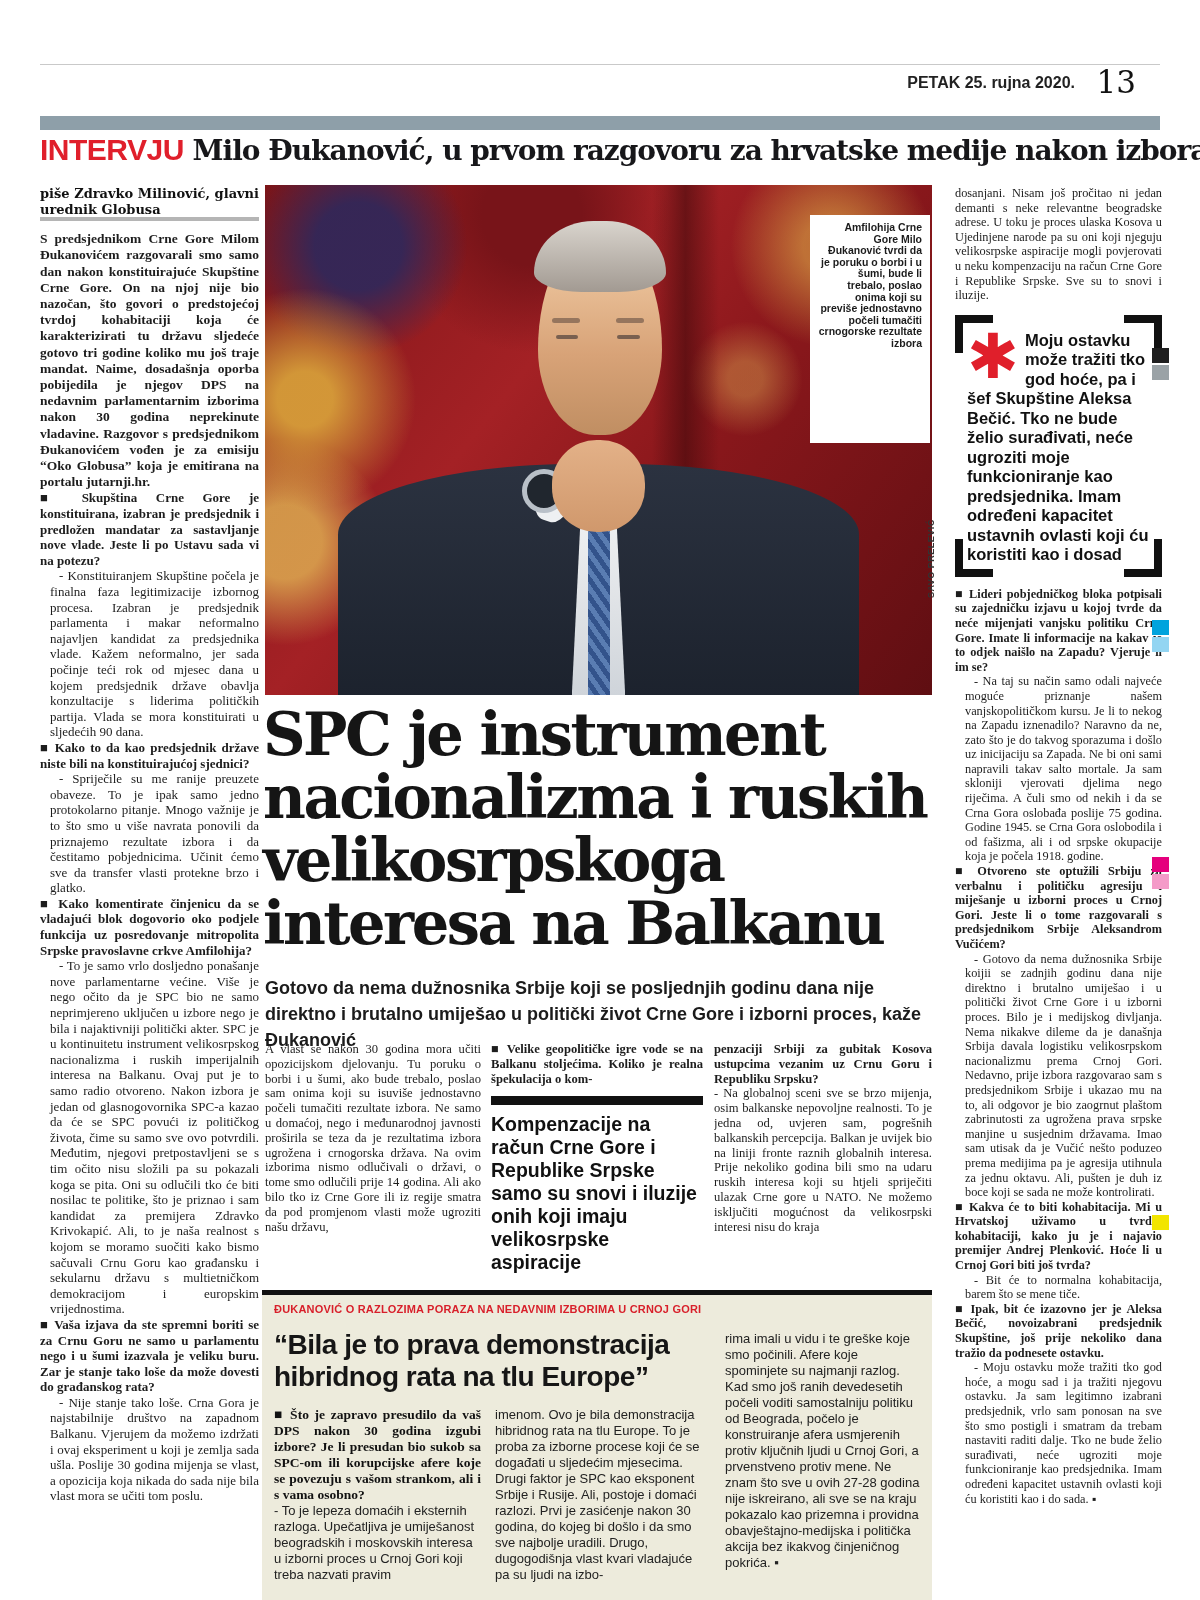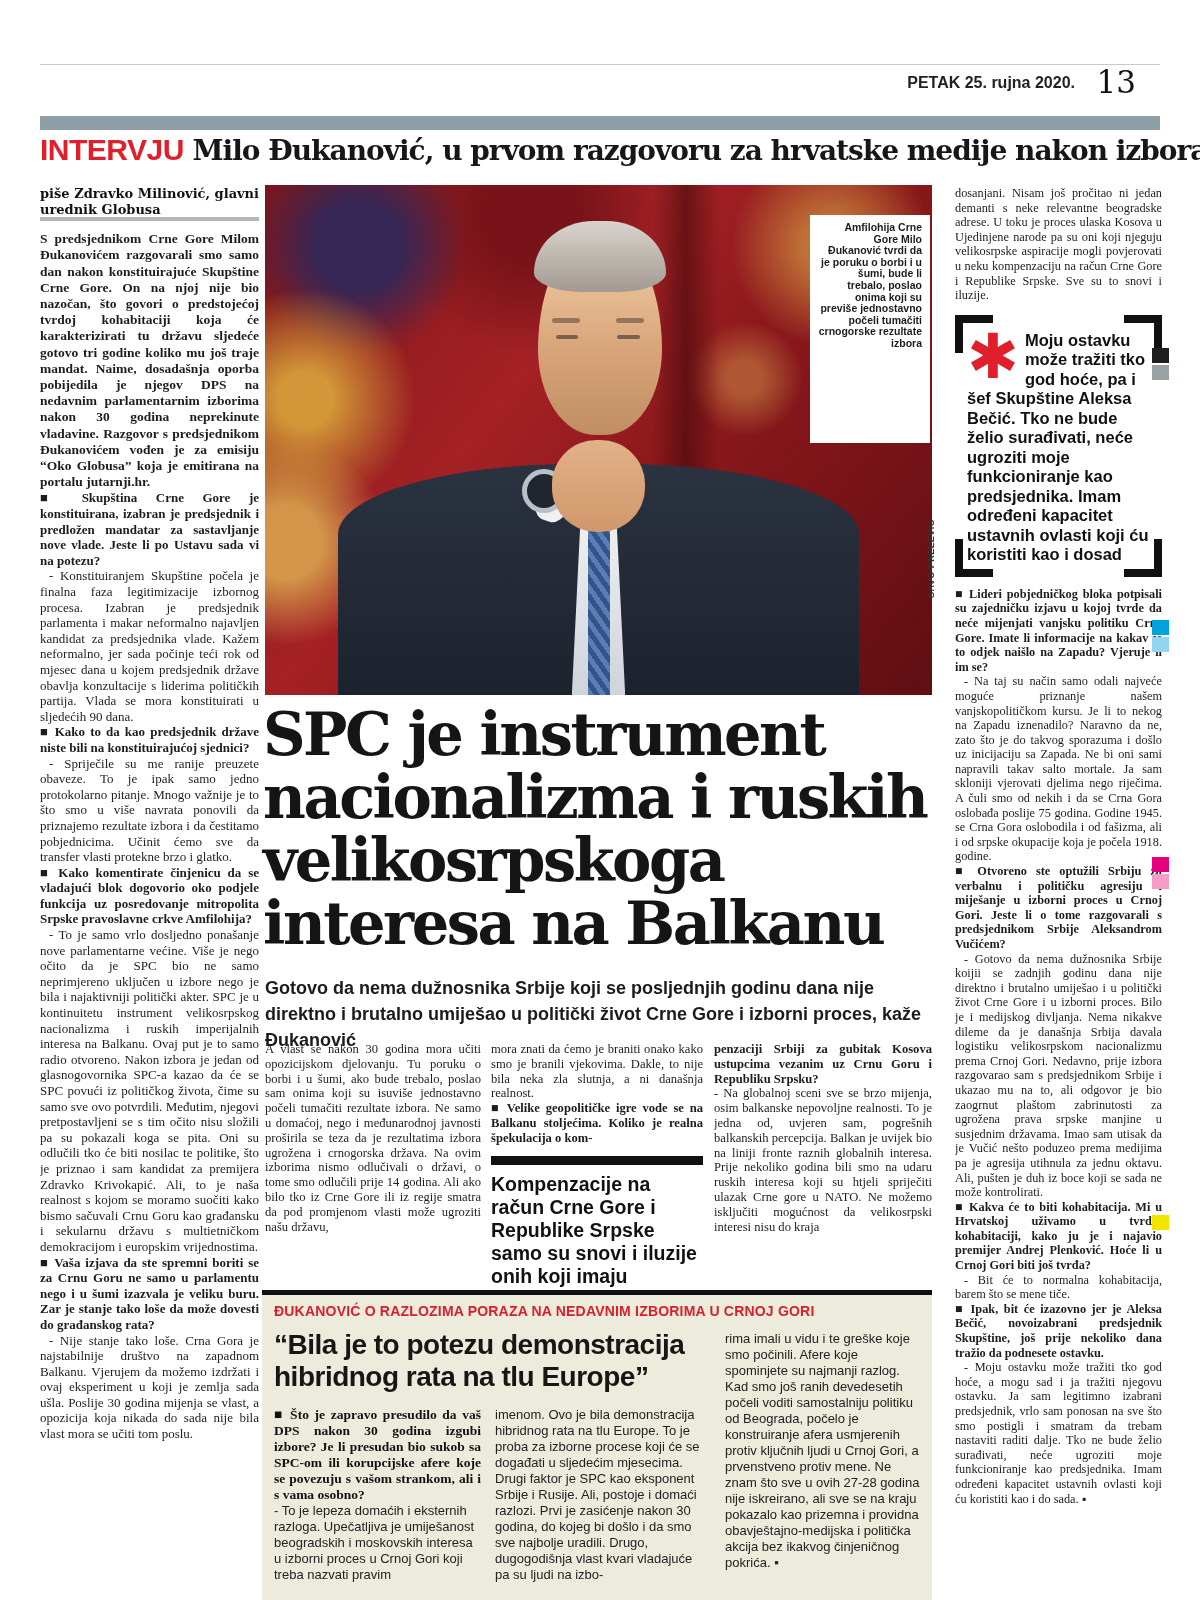--- a/index.html
+++ b/index.html
@@ -16,21 +16,21 @@
   .kicker-label{font-family:"Liberation Sans",sans-serif;font-weight:bold;font-size:30px;color:#e01f2b;letter-spacing:-0.5px;text-align:right;}
   .kicker-text{font-family:"DejaVu Serif",serif;font-weight:bold;font-size:28px;color:#17171a;letter-spacing:-1px;}
 
   
   .left-col{position:absolute;left:40px;top:186px;width:219px;height:1398px;overflow:hidden;}
   .byline{font-family:"DejaVu Serif",serif;font-weight:bold;font-size:15px;line-height:19px;color:#111;margin:0 0 8px 0;}
   .col-divider{border:none;border-top:4px solid #b5b5b5;margin:0 0 10px 0;}
   .left-col p, .right-col p{margin:0;font-size:13px;line-height:15.6px;text-align:justify;}
   p.intro{font-weight:bold;font-size:13.5px;line-height:16.2px;}
   p.q{font-weight:bold;}
-  p.a{text-indent:9px;}
+  p.a{text-indent:9px;margin-left:10px;}
   .right-col p{font-size:12.3px;line-height:14.6px;}
 
   
   .photo{position:absolute;left:265px;top:185px;width:667px;height:510px;overflow:hidden;
      background:
        radial-gradient(circle at 6% 42%, rgba(222,172,60,.85) 0 4%, rgba(222,172,60,0) 16%),
        radial-gradient(circle at 3% 70%, rgba(235,200,90,.7) 0 5%, rgba(235,200,90,0) 14%),
        radial-gradient(circle at 14% 12%, rgba(45,40,92,.9) 0 6%, rgba(45,40,92,0) 15%),
        radial-gradient(circle at 85% 12%, rgba(230,185,75,.55) 0 4%, rgba(230,185,75,0) 14%),
        radial-gradient(circle at 72% 38%, rgba(240,205,95,.35) 0 3%, rgba(240,205,95,0) 10%),
@@ -76,21 +76,21 @@
   .corner.tl{left:0;top:0;border-left:8px solid #111;border-top:8px solid #111;}
   .corner.tr{right:0;top:0;border-right:8px solid #111;border-top:8px solid #111;}
   .corner.bl{left:0;bottom:0;border-left:8px solid #111;border-bottom:8px solid #111;}
   .corner.br{right:0;bottom:0;border-right:8px solid #111;border-bottom:8px solid #111;}
   .asterisk{float:left;color:#e01f2b;font-size:62px;line-height:52px;margin:0 6px 0 0;font-family:"DejaVu Sans",sans-serif;}
   .quote-text{font-family:"Liberation Sans",sans-serif;font-weight:bold;font-size:16.5px;line-height:19.5px;color:#111;}
 
   
   .bottom-box{position:absolute;left:262px;top:1290px;width:670px;height:310px;background:#edebdc;border-top:5px solid #111;}
   .bb-kicker{position:absolute;left:12px;top:8px;width:650px;font-family:"Liberation Sans",sans-serif;font-weight:bold;
-      font-size:14px;letter-spacing:0.2px;color:#d81f2a;}
+      font-size:11px;letter-spacing:0.2px;color:#d81f2a;}
   .bb-headline{position:absolute;left:12px;top:34px;width:445px;font-family:"Liberation Sans",sans-serif;font-weight:bold;
       font-size:28px;line-height:32px;letter-spacing:-0.5px;color:#161616;}
   .bb-col{position:absolute;overflow:hidden;}
   .bb-col p{margin:0;font-size:13px;line-height:16px;text-align:left;font-family:"Liberation Sans",sans-serif;color:#222;}
   .bb-col p.bq{font-family:"Liberation Serif",serif;font-weight:bold;font-size:13.5px;text-align:justify;color:#111;}
   #bcol1{left:12px;top:112px;width:207px;height:192px;}
   #bcol2{left:233px;top:112px;width:210px;height:192px;}
   #bcol3{left:463px;top:36px;width:196px;height:268px;}
 
   
@@ -145,21 +145,20 @@
     <div>nacionalizma i ruskih</div>
     <div>velikosrpskoga</div>
     <div>interesa na Balkanu</div>
   </div>
   <div class="subhead">Gotovo da nema dužnosnika Srbije koji se posljednjih godinu dana nije direktno i brutalno umiješao u politički život Crne Gore i izborni proces, kaže Đukanović</div>
 
   <div class="mid-col" id="mcol1">
     <p>A vlast se nakon 30 godina mora učiti opozicijskom djelovanju. Tu poruku o borbi i u šumi, ako bude trebalo, poslao sam onima koji su isuviše jednostavno počeli tumačiti rezultate izbora. Ne samo u domaćoj, nego i međunarodnoj javnosti proširila se teza da je rezultatima izbora ugrožena i crnogorska država. Na ovim izborima nismo odlučivali o državi, o tome smo odlučili prije 14 godina. Ali ako bilo tko iz Crne Gore ili iz regije smatra da pod promjenom vlasti može ugroziti našu državu,</p>
   </div>
   <div class="mid-col" id="mcol2">
-    <p>mora znati da ćemo je braniti onako kako smo je branili vjekovima. Dakle, to nije bila neka zla slutnja, a ni današnja realnost.</p>
     <p class="q" style="font-weight:bold;">■ Velike geopolitičke igre vode se na Balkanu stoljećima. Koliko je realna špekulacija o kom-</p>
     <div class="pullquote2">Kompenzacije na račun Crne Gore i Republike Srpske samo su snovi i iluzije onih koji imaju velikosrpske aspiracije</div>
   </div>
   <div class="mid-col" id="mcol3">
     <p style="font-weight:bold;">penzaciji Srbiji za gubitak Kosova ustupcima vezanim uz Crnu Goru i Republiku Srpsku?</p>
     <p>- Na globalnoj sceni sve se brzo mijenja, osim balkanske nepovoljne realnosti. To je jedna od, uvjeren sam, pogrešnih balkanskih percepcija. Balkan je uvijek bio na liniji fronte raznih globalnih interesa. Prije nekoliko godina bili smo na udaru ruskih interesa koji su htjeli spriječiti ulazak Crne gore u NATO. Ne možemo isključiti mogućnost da velikosrpski interesi nisu do kraja</p>
   </div>
 
   <div class="right-col">
     <p>dosanjani. Nisam još pročitao ni jedan demanti s neke relevantne beogradske adrese. U toku je proces ulaska Kosova u Ujedinjene narode pa su oni koji njeguju velikosrpske aspiracije mogli povjerovati u neku kompenzaciju na račun Crne Gore i Republike Srpske. Sve su to snovi i iluzije.</p>
@@ -175,21 +174,21 @@
     <p class="q">■ Otvoreno ste optužili Srbiju za verbalnu i političku agresiju i miješanje u izborni proces u Crnoj Gori. Jeste li o tome razgovarali s predsjednikom Srbije Aleksandrom Vučićem?</p>
     <p class="a">- Gotovo da nema dužnosnika Srbije koijii se zadnjih godinu dana nije direktno i brutalno umiješao i u politički život Crne Gore i u izborni proces. Bilo je i medijskog divljanja. Nema nikakve dileme da je današnja Srbija davala logistiku velikosrpskom nacionalizmu prema Crnoj Gori. Nedavno, prije izbora razgovarao sam s predsjednikom Srbije i ukazao mu na to, ali odgovor je bio zaogrnut plaštom zabrinutosti za ugrožena prava srpske manjine u susjednim državama. Imao sam utisak da je Vučić nešto poduzeo prema medijima pa je agresija utihnula za jednu oktavu. Ali, pušten je duh iz boce koji se sada ne može kontrolirati.</p>
     <p class="q">■ Kakva će to biti kohabitacija. Mi u Hrvatskoj uživamo u tvrdoj kohabitaciji, kako ju je i najavio premijer Andrej Plenković. Hoće li u Crnoj Gori biti još tvrđa?</p>
     <p class="a">- Bit će to normalna kohabitacija, barem što se mene tiče.</p>
     <p class="q">■ Ipak, bit će izazovno jer je Aleksa Bečić, novoizabrani predsjednik Skupštine, još prije nekoliko dana tražio da podnesete ostavku.</p>
     <p class="a">- Moju ostavku može tražiti tko god hoće, a mogu sad i ja tražiti njegovu ostavku. Ja sam legitimno izabrani predsjednik, vrlo sam ponosan na sve što smo postigli i smatram da trebam nastaviti raditi dalje. Tko ne bude želio surađivati, neće ugroziti moje funkcioniranje kao predsjednika. Imam određeni kapacitet ustavnih ovlasti koji ću koristiti kao i do sada. ▪</p>
   </div>
 
   <div class="bottom-box">
     <div class="bb-kicker">ĐUKANOVIĆ O RAZLOZIMA PORAZA NA NEDAVNIM IZBORIMA U CRNOJ GORI</div>
-    <div class="bb-headline">“Bila je to potezu demonstracija hibridnog rata na tlu Europe”</div>
+    <div class="bb-headline">“Bila je to prava demonstracija hibridnog rata na tlu Europe”</div>
     <div class="bb-col" id="bcol1">
       <p class="bq">■ Što je zapravo presudilo da vaš DPS nakon 30 godina izgubi izbore? Je li presudan bio sukob sa SPC-om ili korupcijske afere koje se povezuju s vašom strankom, ali i s vama osobno?</p>
       <p>- To je lepeza domaćih i eksternih razloga. Upečatljiva je umiješanost beogradskih i moskovskih interesa u izborni proces u Crnoj Gori koji treba nazvati pravim</p>
     </div>
     <div class="bb-col" id="bcol2">
       <p>imenom. Ovo je bila demonstracija hibridnog rata na tlu Europe. To je proba za izborne procese koji će se događati u sljedećim mjesecima. Drugi faktor je SPC kao eksponent Srbije i Rusije. Ali, postoje i domaći razlozi. Prvi je zasićenje nakon 30 godina, do kojeg bi došlo i da smo sve najbolje uradili. Drugo, dugogodišnja vlast kvari vladajuće pa su ljudi na izbo-</p>
     </div>
     <div class="bb-col" id="bcol3">
       <p>rima imali u vidu i te greške koje smo počinili. Afere koje spominjete su najmanji razlog. Kad smo još ranih devedesetih počeli voditi samostalniju politiku od Beograda, počelo je konstruiranje afera usmjerenih protiv ključnih ljudi u Crnoj Gori, a prvenstveno protiv mene. Ne znam što sve u ovih 27-28 godina nije iskreirano, ali sve se na kraju pokazalo kao prizemna i providna obavještajno-medijska i politička akcija bez ikakvog činjeničnog pokrića. ▪</p>
     </div>

